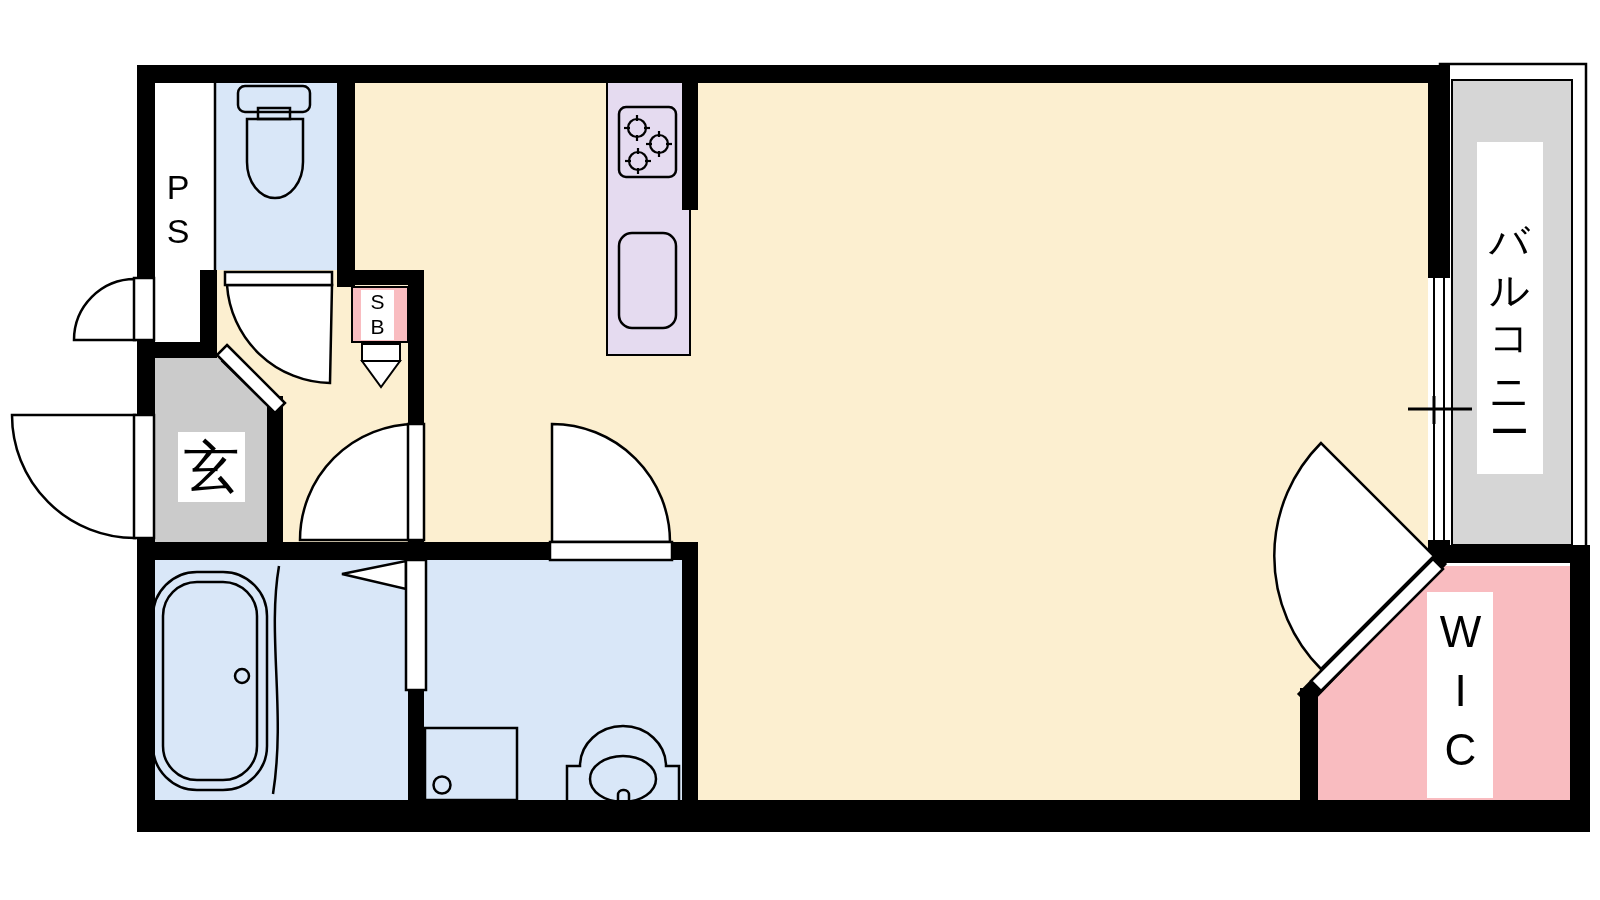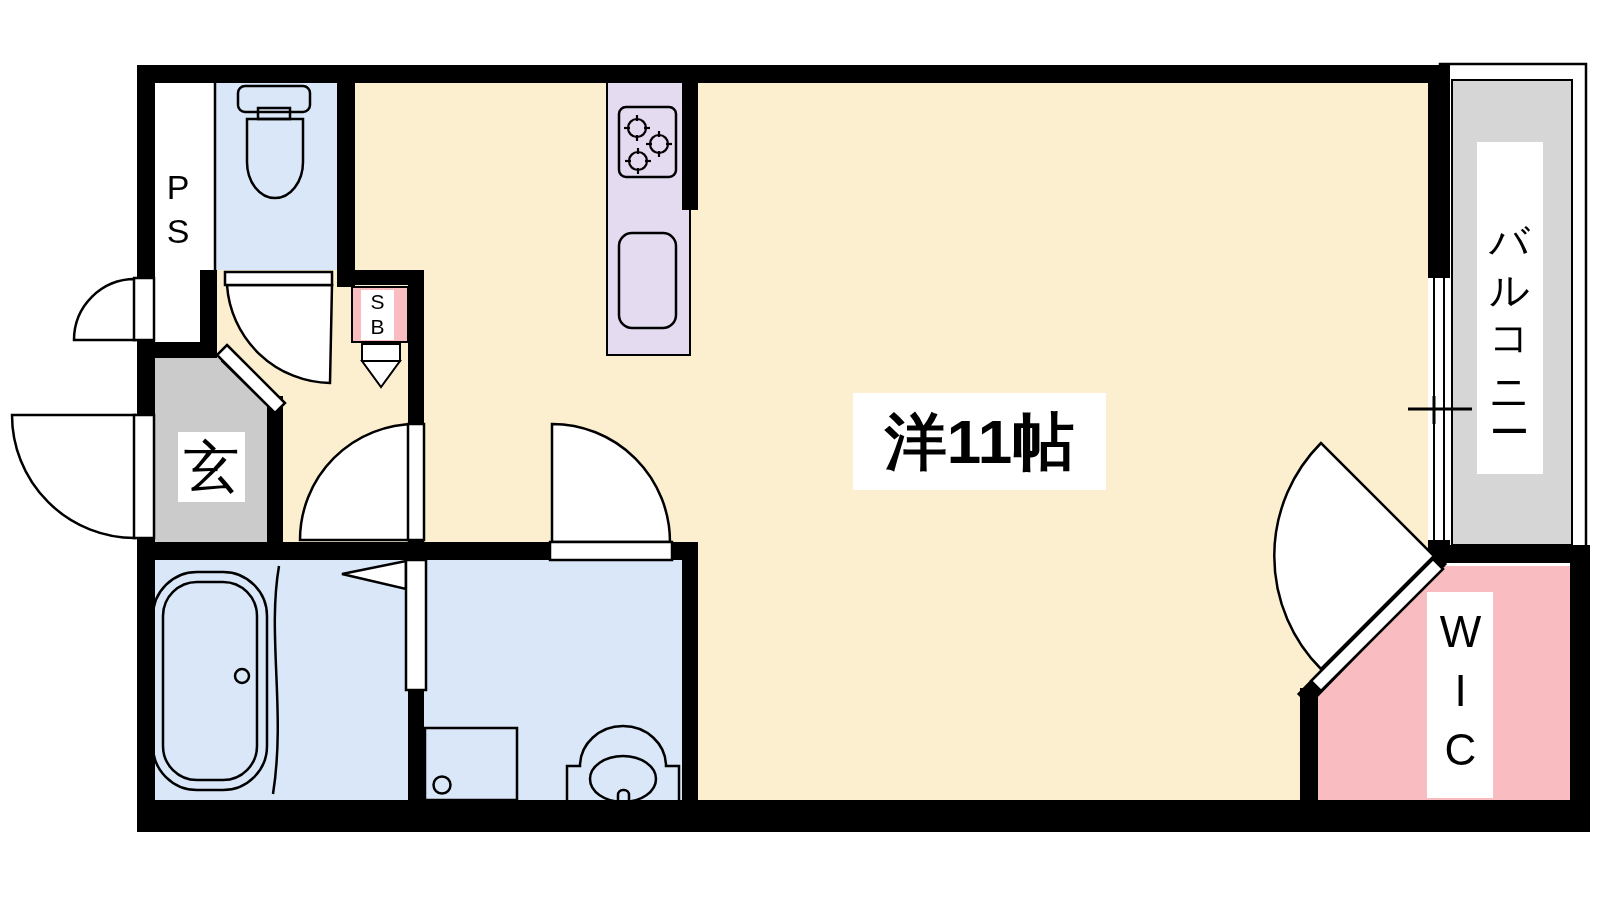--- a/index.html
+++ b/index.html
@@ -138,18 +138,17 @@
 
   <line x1="215" y1="83" x2="215" y2="270" stroke="#000" stroke-width="2.5"></line>
 </svg>
 
   <div class="lbl v" style="left:158px;top:162px;width:40px;height:100px;font-size:34px;letter-spacing:6px;background:transparent;">PS</div>
 
   <div class="lbl v" style="left:361px;top:290px;width:33px;height:50px;font-size:21px;letter-spacing:2px;">SB</div>
 
   <div class="lbl" style="left:178px;top:432px;width:67px;height:70px;font-size:56px;">玄</div>
 
-  <div class="lbl" style="left:853px;top:393px;width:253px;height:97px;font-size:62px;font-weight:600;">洋11帖</div>
 
   <div class="lbl v" style="left:1477px;top:142px;width:66px;height:332px;font-size:40px;letter-spacing:8px;">バルコニー</div>
 
   <div class="lbl v" style="left:1427px;top:592px;width:66px;height:206px;font-size:44px;letter-spacing:10px;">WIC</div>
 </div>
 
 </body></html>

